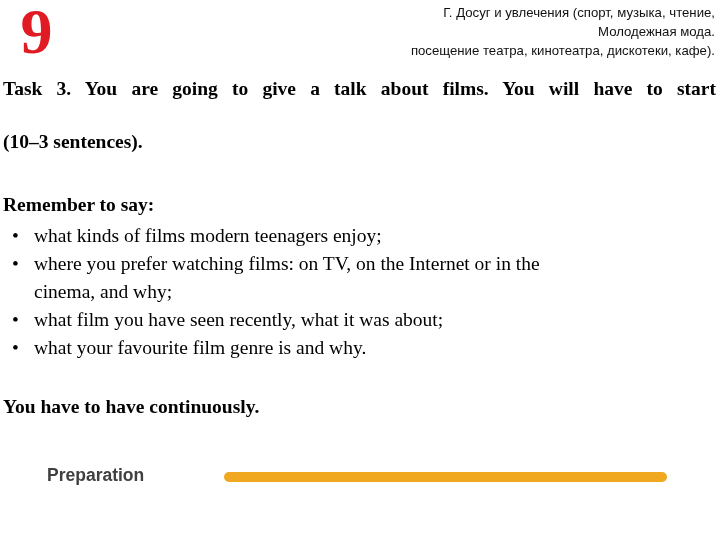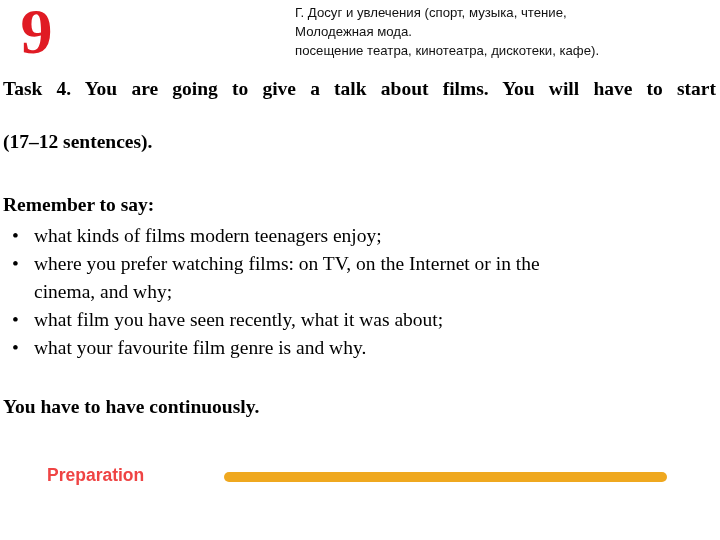--- a/index.html
+++ b/index.html
@@ -40,21 +40,21 @@
     line-height: 72px;
     color: #e01b24;
     letter-spacing: -1px;
   }
 
   .header-block {
     position: absolute;
     right: 5px;
     top: 3px;
     width: 420px;
-    text-align: left;
+    text-align: right;
     font-family: "Liberation Sans", "DejaVu Sans", sans-serif;
     font-size: 13.2px;
     line-height: 19px;
     color: #111111;
   }
   .header-block .hline {
     display: block;
     white-space: nowrap;
   }
 
@@ -161,22 +161,22 @@
 
   <div class="slide-number" style="color: rgb(224, 27, 36);">9</div>
 
   <div class="header-block">
     <span class="hline">Г. Досуг и увлечения (спорт, музыка, чтение,</span>
     <span class="hline">Молодежная мода.</span>
     <span class="hline">посещение театра, кинотеатра, дискотеки, кафе).</span>
   </div>
 
   <div class="task-paragraph">
-    <span class="jline">Task 4. You are going to give a talk about films. You will have to start</span>
-    <span class="jline last">(17–12 sentences).</span>
+    <span class="jline">Task 3. You are going to give a talk about films. You will have to start</span>
+    <span class="jline last">(10–3 sentences).</span>
   </div>
 
   <div class="remember-heading">Remember to say:</div>
 
   <ul class="bullet-list">
     <li>
       <span class="bullet-dot">•</span>
       <span class="bullet-text">what kinds of films modern teenagers enjoy;</span>
     </li>
     <li>
@@ -191,17 +191,17 @@
       <span class="bullet-text">what film you have seen recently, what  it was about;</span>
     </li>
     <li>
       <span class="bullet-dot">•</span>
       <span class="bullet-text">what your favourite film genre is and why.</span>
     </li>
   </ul>
 
   <div class="continuously-line">You have to have continuously.</div>
 
-  <div class="prep-label" style="color: #ef4444;">Preparation</div>
+  <div class="prep-label" style="color: #404040;">Preparation</div>
 
   <div class="prep-bar" style="background: rgb(239, 168, 31);"></div>
 
 </div>
 
 </body></html>

